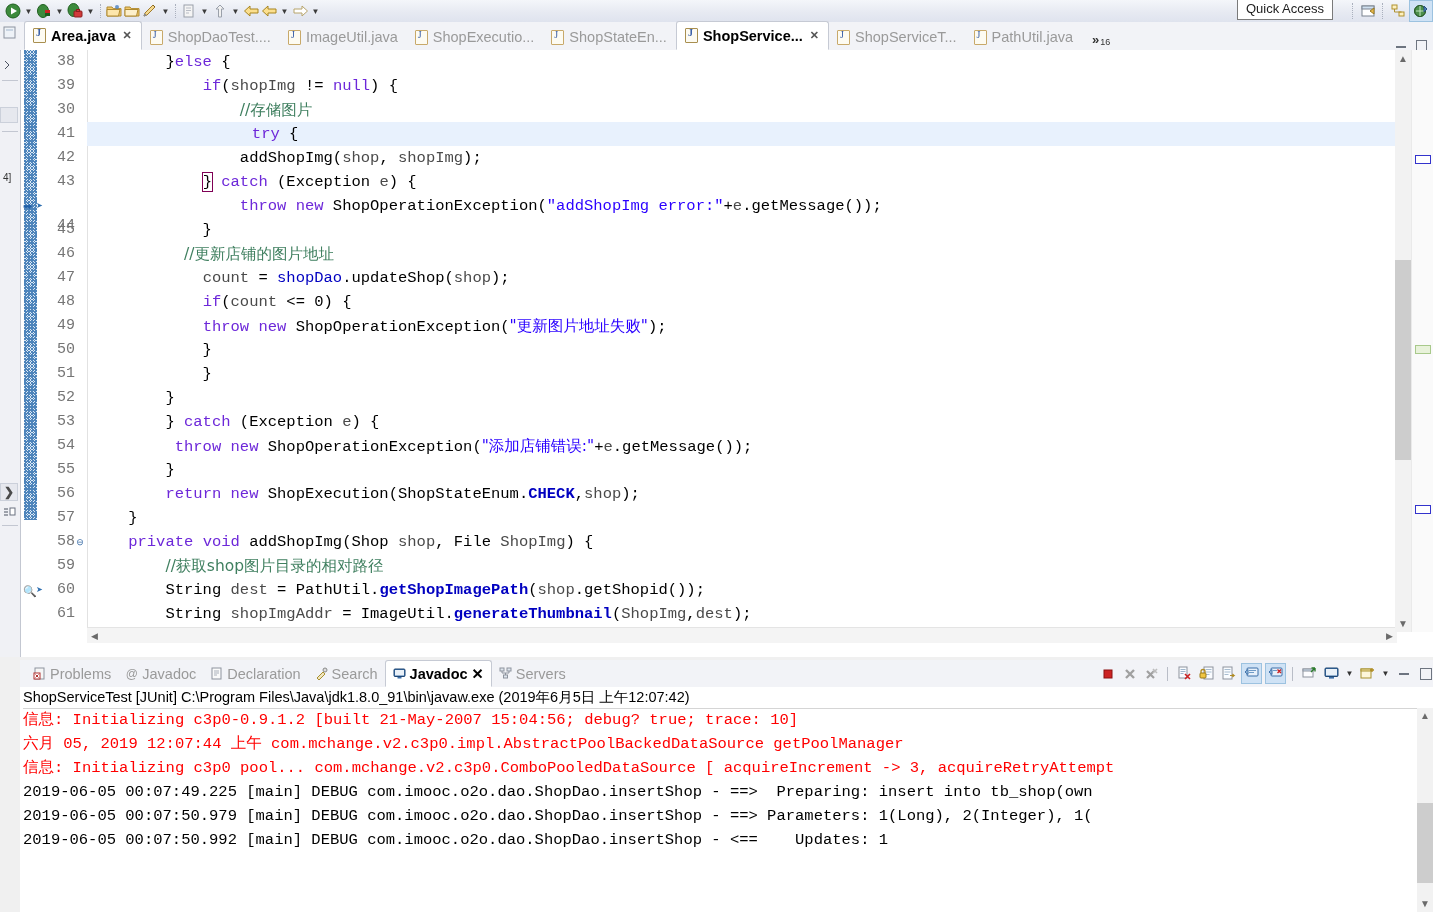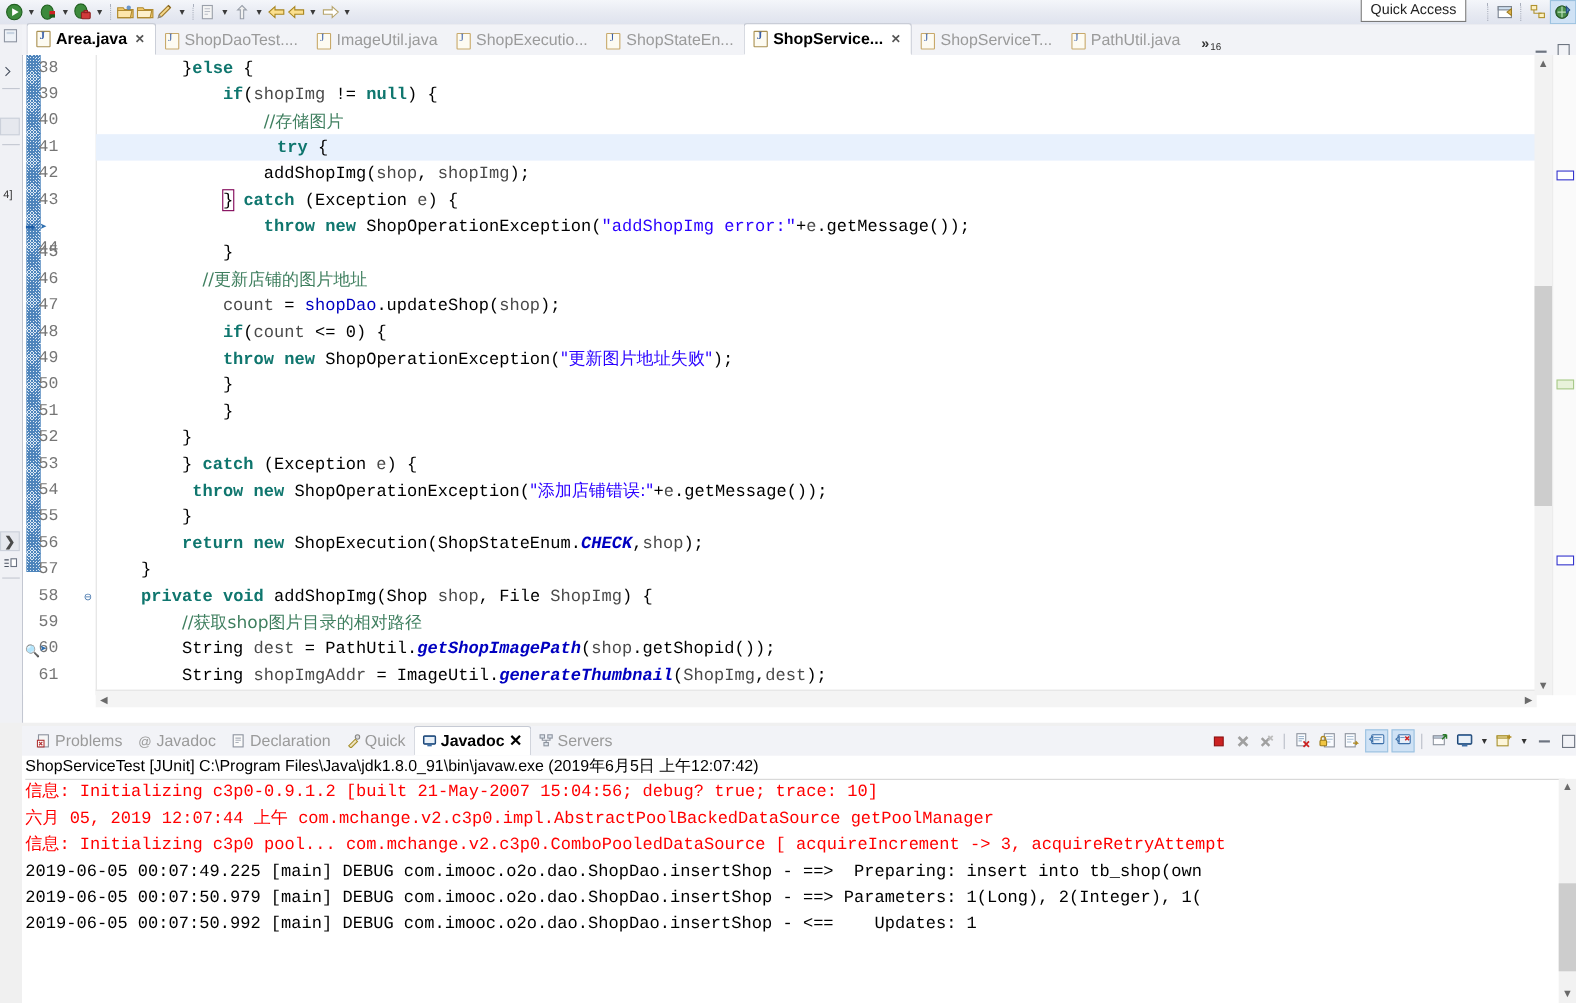--- a/index.html
+++ b/index.html
@@ -92,43 +92,43 @@
       repeating-linear-gradient(-45deg,#2f6fb0 0 1px,transparent 1px 2px);
     background-color:#d7e6f4;opacity:.85;
   }
   .ruler-arrow{position:absolute;left:2px;top:150px;font-size:11px;color:#1f5fa8;}
   .ruler-mag{position:absolute;left:2px;top:535px;font-size:11px;color:#2f6fb0;}
   .gutter{
     position:absolute;left:18px;top:0;width:48px;height:582px;
     background:#ffffff;border-right:1px solid #e2e2e2;
   }
   .lnum{
-    position:absolute;right:12px;width:40px;
+    position:absolute;right:12px;width:40px;text-align:right;
     font-family:"Liberation Mono",monospace;font-size:15px;color:#757575;
     height:24px;line-height:24px;
   }
   .fold{
     position:absolute;right:2px;width:10px;height:24px;line-height:24px;
     text-align:center;font-size:9px;color:#3b6ea8;
   }
   .bkpt{position:absolute;right:42px;width:9px;height:24px;line-height:24px;font-size:9px;color:#2f6fb0;}
   .code{
     position:absolute;left:66px;top:0;right:0;height:582px;
     font-family:"Liberation Mono",monospace;font-size:15.5px;
     white-space:pre;overflow:hidden;
   }
   .cl{height:24px;line-height:24px;padding-left:4px;}
   .cl.hl-cursor{background:#e8f1fd;padding-left:16px;}
-  .kw{color:#0f766e;font-weight:bold;}
+  .kw{color:#6d28d9;font-weight:normal;}
   .pl{color:#000000;}
   .id{color:#4a4a4a;}
   .str{color:#2a00ff;}
   .cmt{color:#3f7f5f;}
   .fld{color:#0000c0;}
-  .sf{color:#0000c0;font-style:italic;font-weight:bold;}
+  .sf{color:#0000c0;font-weight:bold;}
   .brk{outline:1px solid #7f0055;}
   .hscroll{
     position:absolute;left:66px;bottom:14px;width:1310px;height:15px;
     background:#f4f4f4;border-top:1px solid #e4e4e4;
     display:flex;align-items:center;justify-content:space-between;
   }
   .hs-arr{font-size:9px;color:#6a6a6a;padding:0 4px;}
   .ed-vscroll{
     position:absolute;right:22px;top:0;width:16px;height:582px;background:#f2f2f2;
   }
@@ -375,21 +375,21 @@
 
   <div class="editor">
     <div class="ruler">
       <div class="ruler-band"></div>
       <div class="ruler-arrow">➡</div>
       <div class="ruler-mag">🔍</div>
     </div>
     <div class="gutter">
         <div class="lnum" style="top: 0px;">38</div>
         <div class="lnum" style="top: 24px;">39</div>
-        <div class="lnum" style="top: 48px;">40</div>
+        <div class="lnum" style="top: 48px;">30</div>
         <div class="lnum" style="top: 72px;">41</div>
         <div class="lnum" style="top: 96px;">42</div>
         <div class="lnum" style="top: 120px;">43</div>
         <div class="lnum" style="top: 144px; margin-top: 20px;">44</div>
         <div class="bkpt" style="top: 144px; color: rgb(47, 111, 176); font-size: 8px;">➤</div>
         <div class="lnum" style="top: 168px;">45</div>
         <div class="lnum" style="top: 192px;">46</div>
         <div class="lnum" style="top: 216px;">47</div>
         <div class="lnum" style="top: 240px;">48</div>
         <div class="lnum" style="top: 264px;">49</div>
@@ -451,21 +451,21 @@
         </span>
         <span>Declaration</span>
       </div>
       <div class="vtab">
         <span class="vico">
           <svg width="13" height="13" viewBox="0 0 13 13">
               <path d="M2 11l6-6 2 2-6 6z" fill="#f0e4c0" stroke="#a8912f"></path>
               <circle cx="10" cy="3" r="2" fill="#ddd" stroke="#888"></circle>
             </svg>
         </span>
-        <span>Quick</span>
+        <span>Search</span>
       </div>
       <div class="vtab active">
         <span class="vico">
           <svg width="13" height="13" viewBox="0 0 13 13">
               <rect x="1" y="2" width="11" height="7.5" rx="1" fill="#3b6ea8" stroke="#1f4673"></rect>
               <rect x="2" y="3" width="9" height="5.5" fill="#eaf1f8"></rect>
               <rect x="4.5" y="10" width="4" height="1.5" fill="#3b6ea8"></rect>
             </svg>
         </span>
         <span>Javadoc</span>

